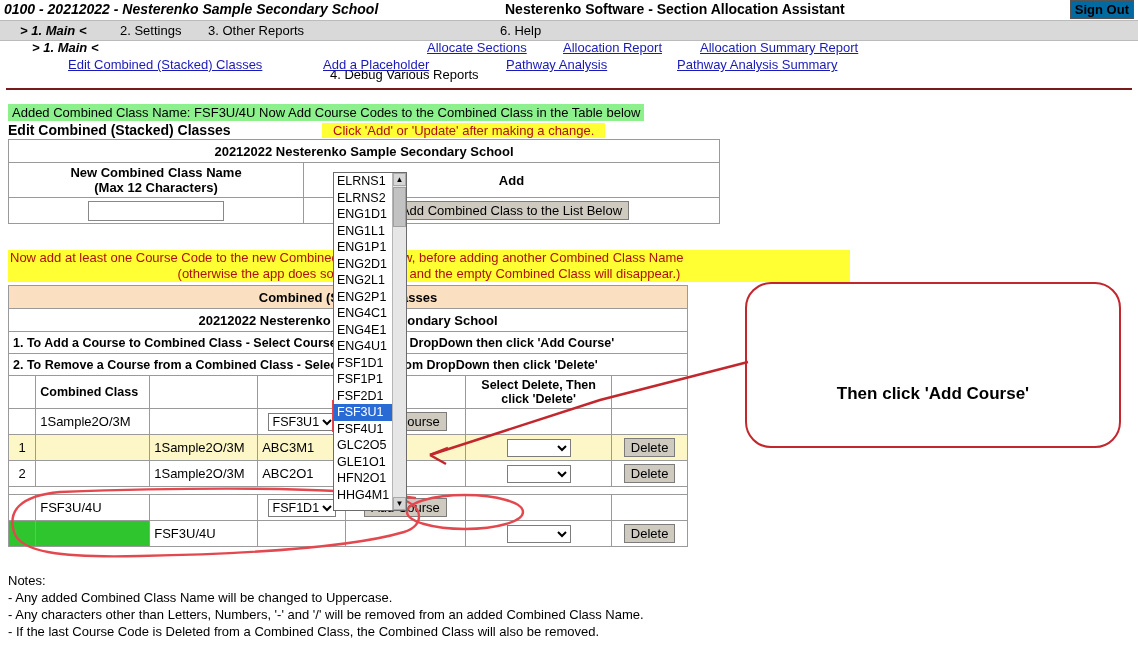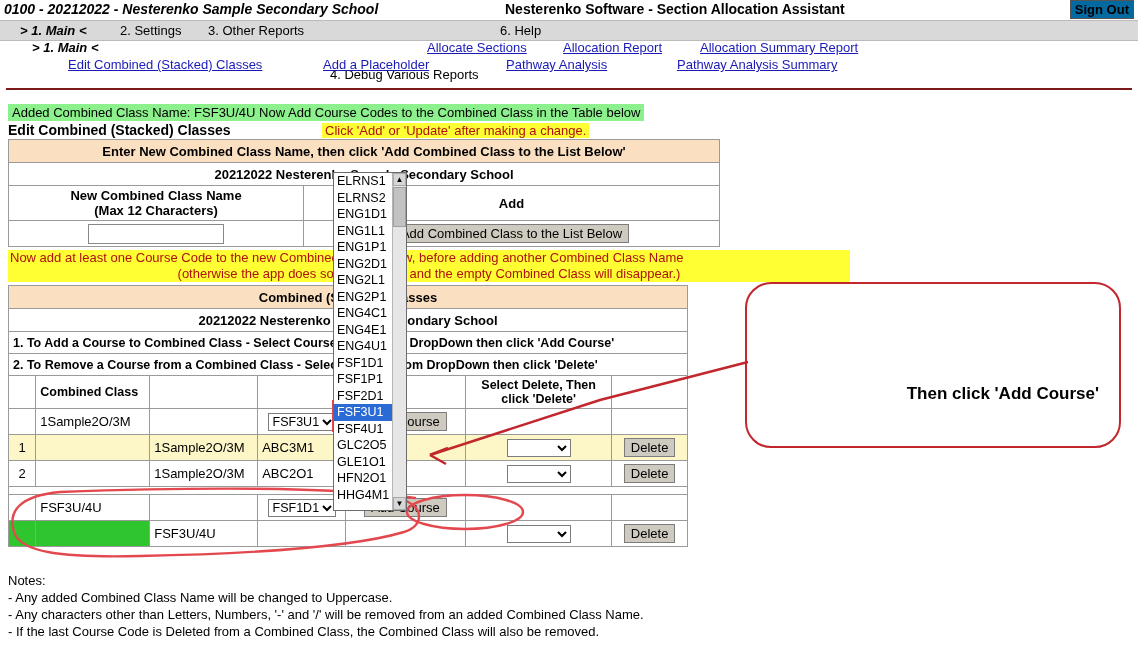--- a/index.html
+++ b/index.html
@@ -60,21 +60,21 @@
     position: absolute; left: 8px; top: 104px;
     background: #8cf08c; padding: 1px 4px;
     font-size: 13px;
   }
   .edit-title {
     position: absolute; left: 8px; top: 122px;
     font-weight: bold; font-size: 14px;
   }
   .notice-yellow {
     position: absolute; left: 322px; top: 123px;
-    background: #ffff33; padding: 0 3px; color: #b01010; font-size: 13px;
+    background: #ffff33; padding: 0 11px; color: #b01010; font-size: 13px;
   }
 
   
   .tbl {
     position: absolute; border-collapse: collapse;
     font-size: 13px;
   }
   .tbl td, .tbl th { border: 1px solid #9a9a9a; padding: 2px 4px; }
   .bold { font-weight: bold; }
   .ctr { text-align: center; }
@@ -147,21 +147,21 @@
     position: absolute; left: 745px; top: 282px; width: 372px; height: 162px;
     background: #fff; border: 2px solid #c1272d; border-radius: 26px;
     z-index: 30;
   }
   .callout .ctext {
     position: absolute; left: 20px; right: 20px; top: 22px;
     text-align: center; font-weight: bold; font-size: 17px; line-height: 26px;
   }
   .callout .ctext2 {
     position: absolute; left: 20px; right: 20px; top: 100px;
-    text-align: right; font-weight: bold; font-size: 17px;
+    text-align: center; font-weight: bold; font-size: 17px;
   }
   svg.annot { position: absolute; left: 0; top: 0; width: 1138px; height: 656px; pointer-events: none; z-index: 35; }
 
   
   .notes {
     position: absolute; left: 8px; top: 572px; font-size: 13px; line-height: 17px;
   }
 </style>
 </head>
 <body>
@@ -197,23 +197,20 @@
   </div>
 
   <div class="hr-red"></div>
 
   <div class="notice-green">Added Combined Class Name: FSF3U/4U Now Add Course Codes to the Combined Class in the Table below</div>
   <div class="edit-title">Edit Combined (Stacked) Classes</div>
   <div class="notice-yellow">Click 'Add' or 'Update' after making a change.</div>
 
   <table class="tbl" id="table1">
     <tbody>
-        <tr>
-          <td class="hdr" colspan="2">Enter New Combined Class Name, then click 'Add Combined Class to the List Below'</td>
-        </tr>
     <tr>
           <td class="subhdr" colspan="2">20212022 Nesterenko Sample Secondary School</td>
         </tr>
     <tr>
       <td class="ctr bold" style="width:286px;">
         <div>New Combined Class Name</div>
         <div>(Max 12 Characters)</div>
       </td>
       <td class="ctr bold">Add</td>
     </tr>

